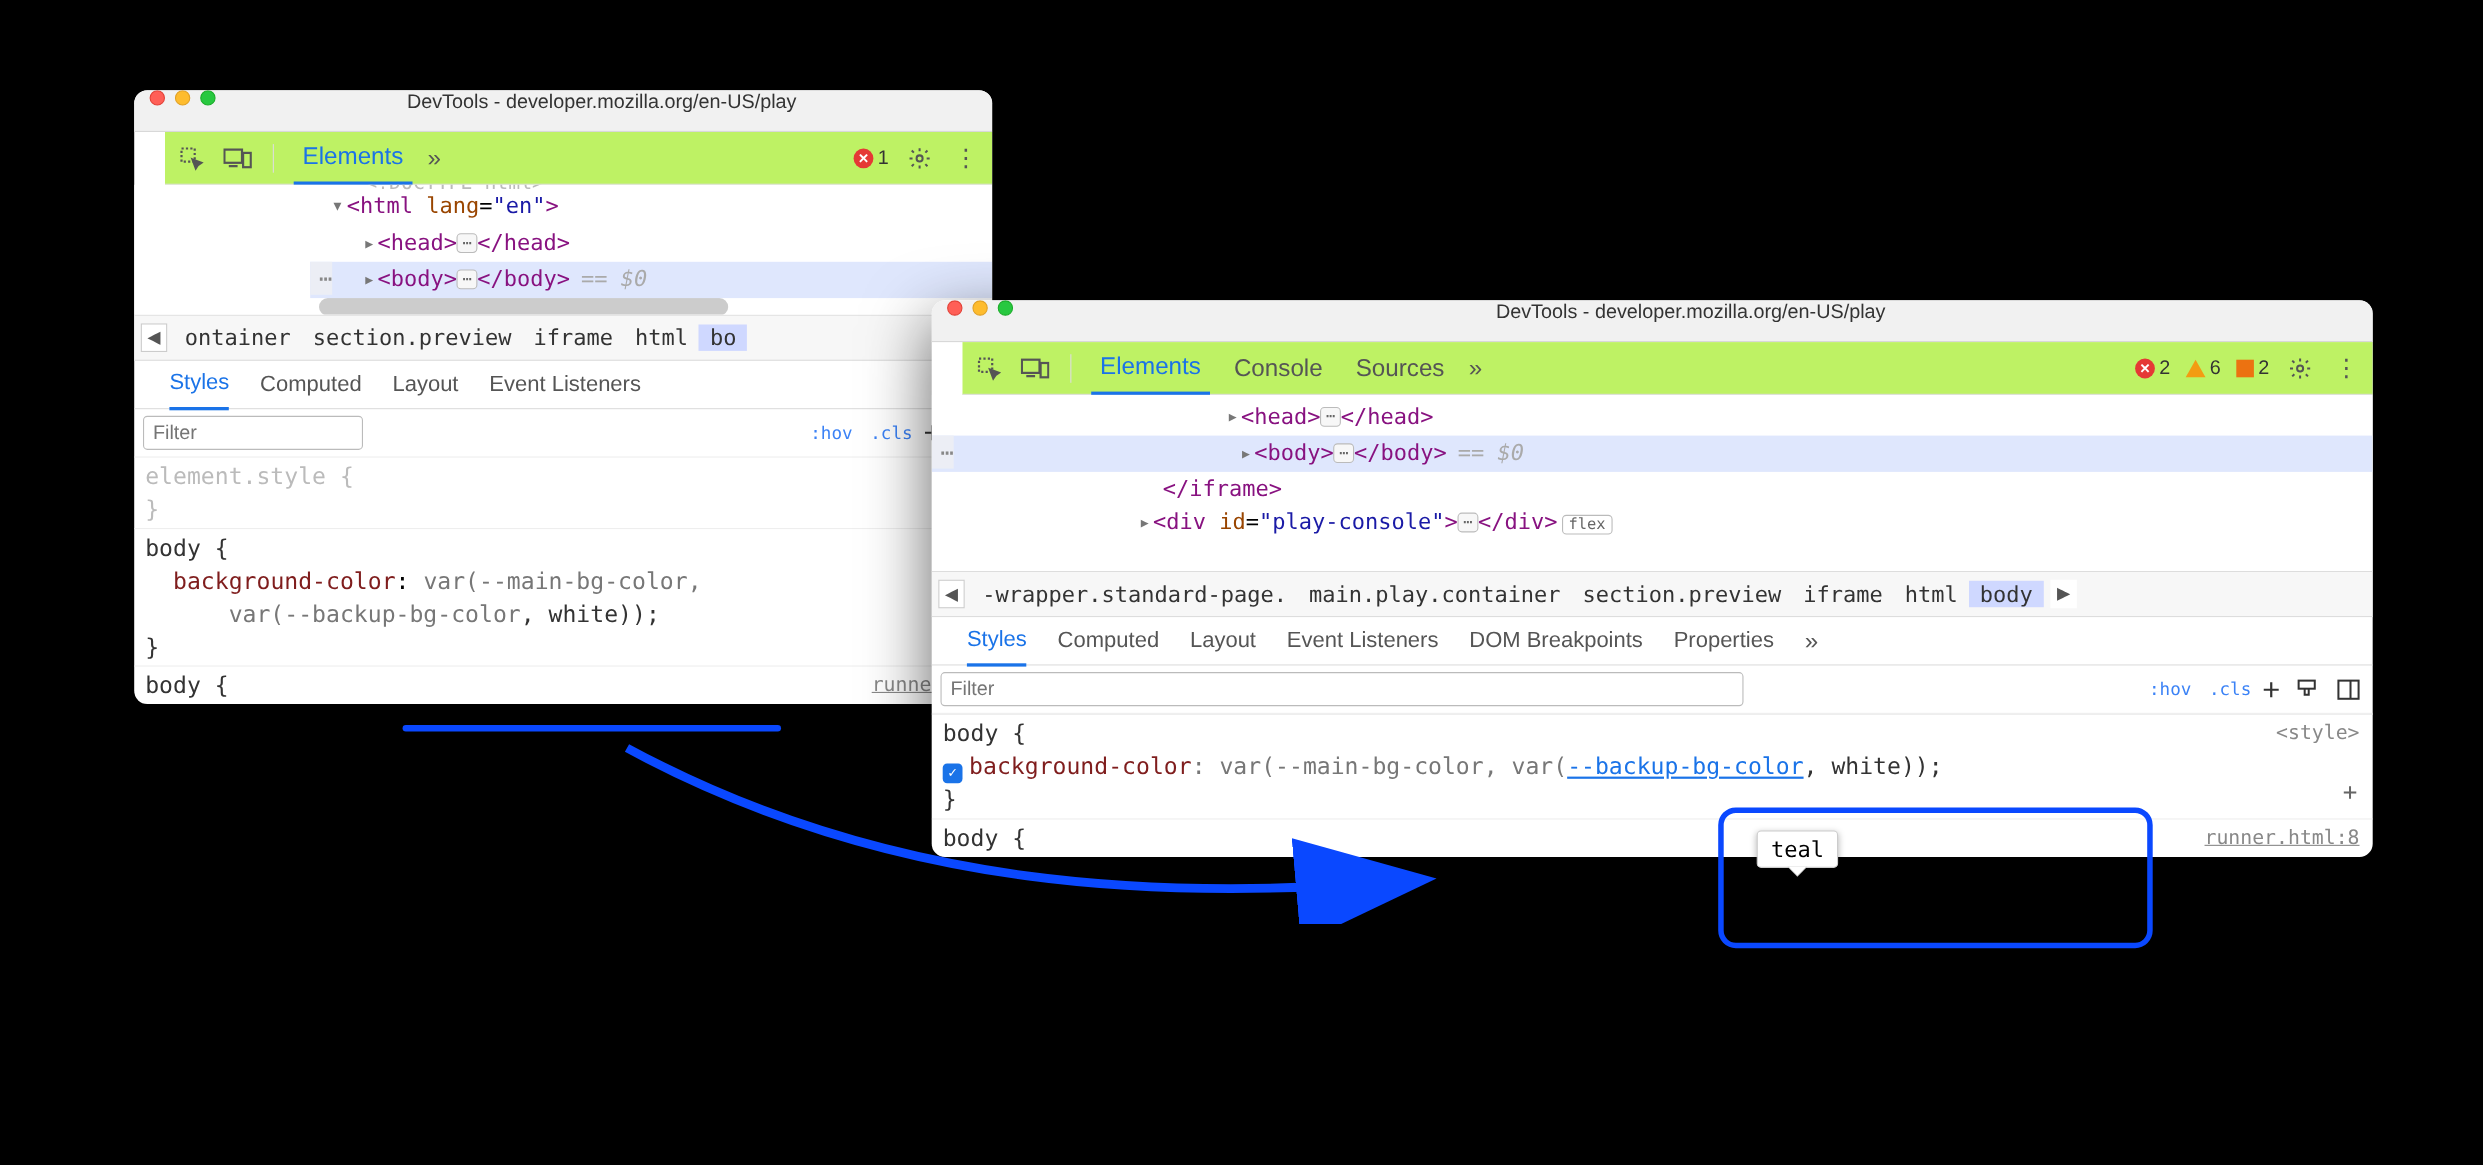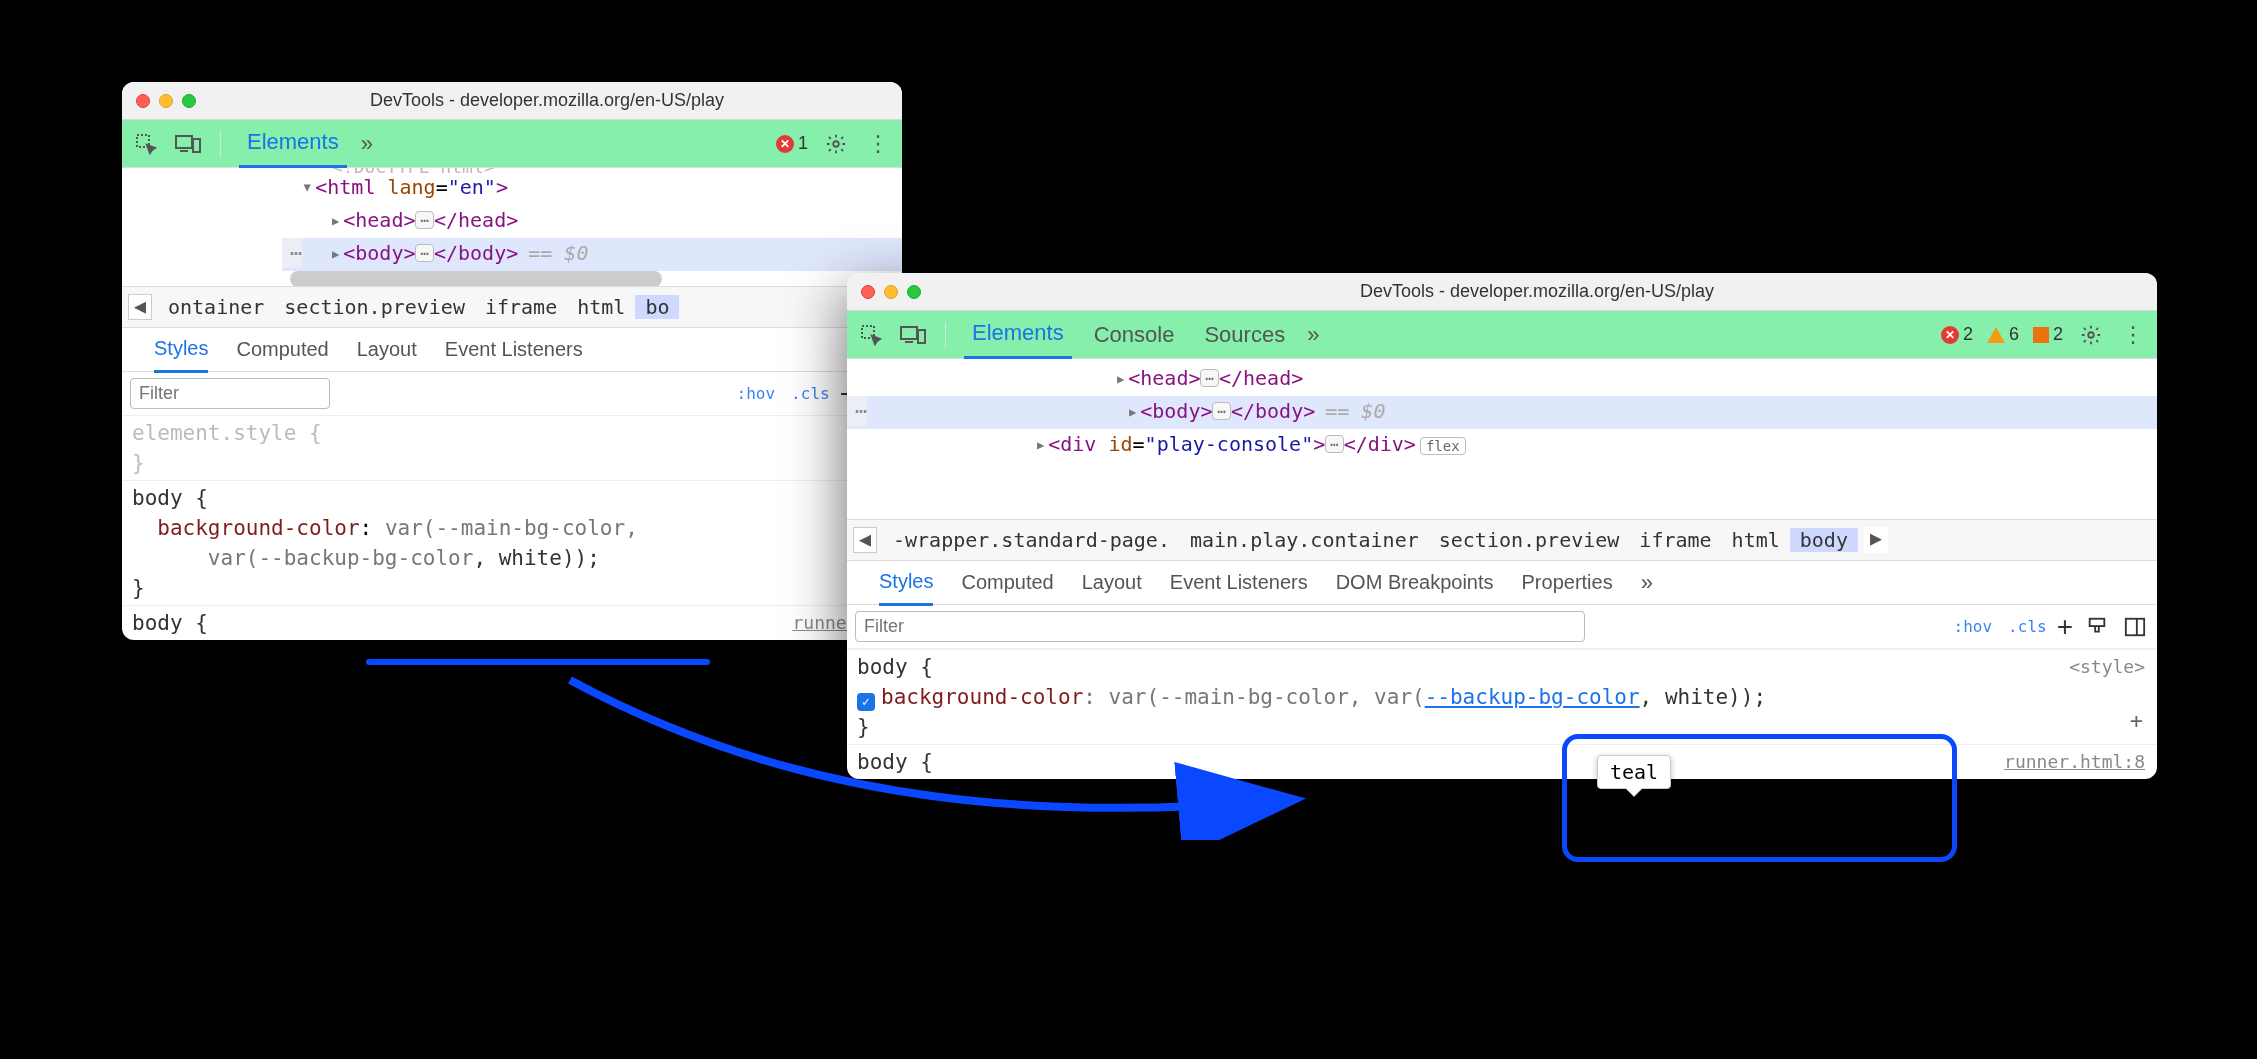--- a/index.html
+++ b/index.html
@@ -17,40 +17,41 @@
     background: #fff;
     border-radius: 12px;
     box-shadow: 0 20px 60px rgba(0,0,0,0.6);
     overflow: hidden;
     display: flex;
     flex-direction: column;
   }
   .titlebar {
     height: 38px;
     display: flex;
-    align-items: center;
+    align-items: flex-start;
     padding: 0 14px;
     background: #f1f1f1;
     border-bottom: 1px solid #d8d8d8;
     gap: 10px;
   }
   .traffic { display:flex; gap:9px; }
   .tl { width:14px; height:14px; border-radius:50%; }
   .tl.red{background:#ff5f57;border:0.5px solid #e24238;}
   .tl.yellow{background:#febc2e;border:0.5px solid #e1a126;}
   .tl.green{background:#28c840;border:0.5px solid #1dad2b;}
   .titletext { flex:1; text-align:center; font-size:18px; color:#333; font-weight:500; }
   .toolbar {
     height: 48px;
     display:flex;
     align-items:center;
     padding: 0 10px;
     gap:14px;
     border-bottom:1px solid #ddd;
-    background:#86efac;
+    background:#bef264;
+    margin-left:28px;
   }
   .iconbtn { width:28px;height:28px;display:flex;align-items:center;justify-content:center;color:#555;cursor:pointer;}
   .tab { font-size:22px; padding:10px 8px; color:#555; cursor:pointer;}
   .tab.active { color:#1a73e8; border-bottom:3px solid #1a73e8;}
   .divider { width:1px;height:26px;background:#ddd;margin:0 4px;}
   .errcount { display:flex;align-items:center;gap:4px;font-size:18px;color:#333;}
   .circ { width:18px;height:18px;border-radius:50%;display:inline-flex;align-items:center;justify-content:center;color:#fff;font-size:12px;font-weight:bold;}
   .circ.red{background:#e53935;}
   .tri { width:0;height:0;border-left:9px solid transparent;border-right:9px solid transparent;border-bottom:16px solid #f39c12;}
   .sq { width:16px;height:16px;background:#ec7211;}
@@ -263,20 +264,21 @@
     <div class="iconbtn" style="font-size:22px;">⋮</div>
   </div>
 
   <div class="dompanel" style="position:relative;height:160px;padding-left:250px;">
     <div style="padding-left:20px;"><span class="disclose">▶</span><span class="tagcol">&lt;head&gt;</span><span class="dots">⋯</span><span class="tagcol">&lt;/head&gt;</span></div>
     <div class="selrow" style="padding-left:20px;position:relative;margin-left:-250px;">
       <span class="ellipsis-row">⋯</span>
       <span style="padding-left:262px;"></span>
       <span class="disclose">▶</span><span class="tagcol">&lt;body&gt;</span><span class="dots">⋯</span><span class="tagcol">&lt;/body&gt;</span><span class="eq0">== $0</span>
     </div>
+    <div style="margin-left:-40px;"><span class="tagcol">&lt;/iframe&gt;</span></div>
     <div style="margin-left:-60px;"><span class="disclose">▶</span><span class="tagcol">&lt;div </span><span class="attrname">id</span>=<span class="quoted">"play-console"</span><span class="tagcol">&gt;</span><span class="dots">⋯</span><span class="tagcol">&lt;/div&gt;</span><span class="flexbadge">flex</span></div>
   </div>
 
   <div class="crumbs">
     <div class="navbtn">◀</div>
     <div class="crumb">-wrapper.standard-page.</div>
     <div class="crumb">main.play.container</div>
     <div class="crumb">section.preview</div>
     <div class="crumb">iframe</div>
     <div class="crumb">html</div>

